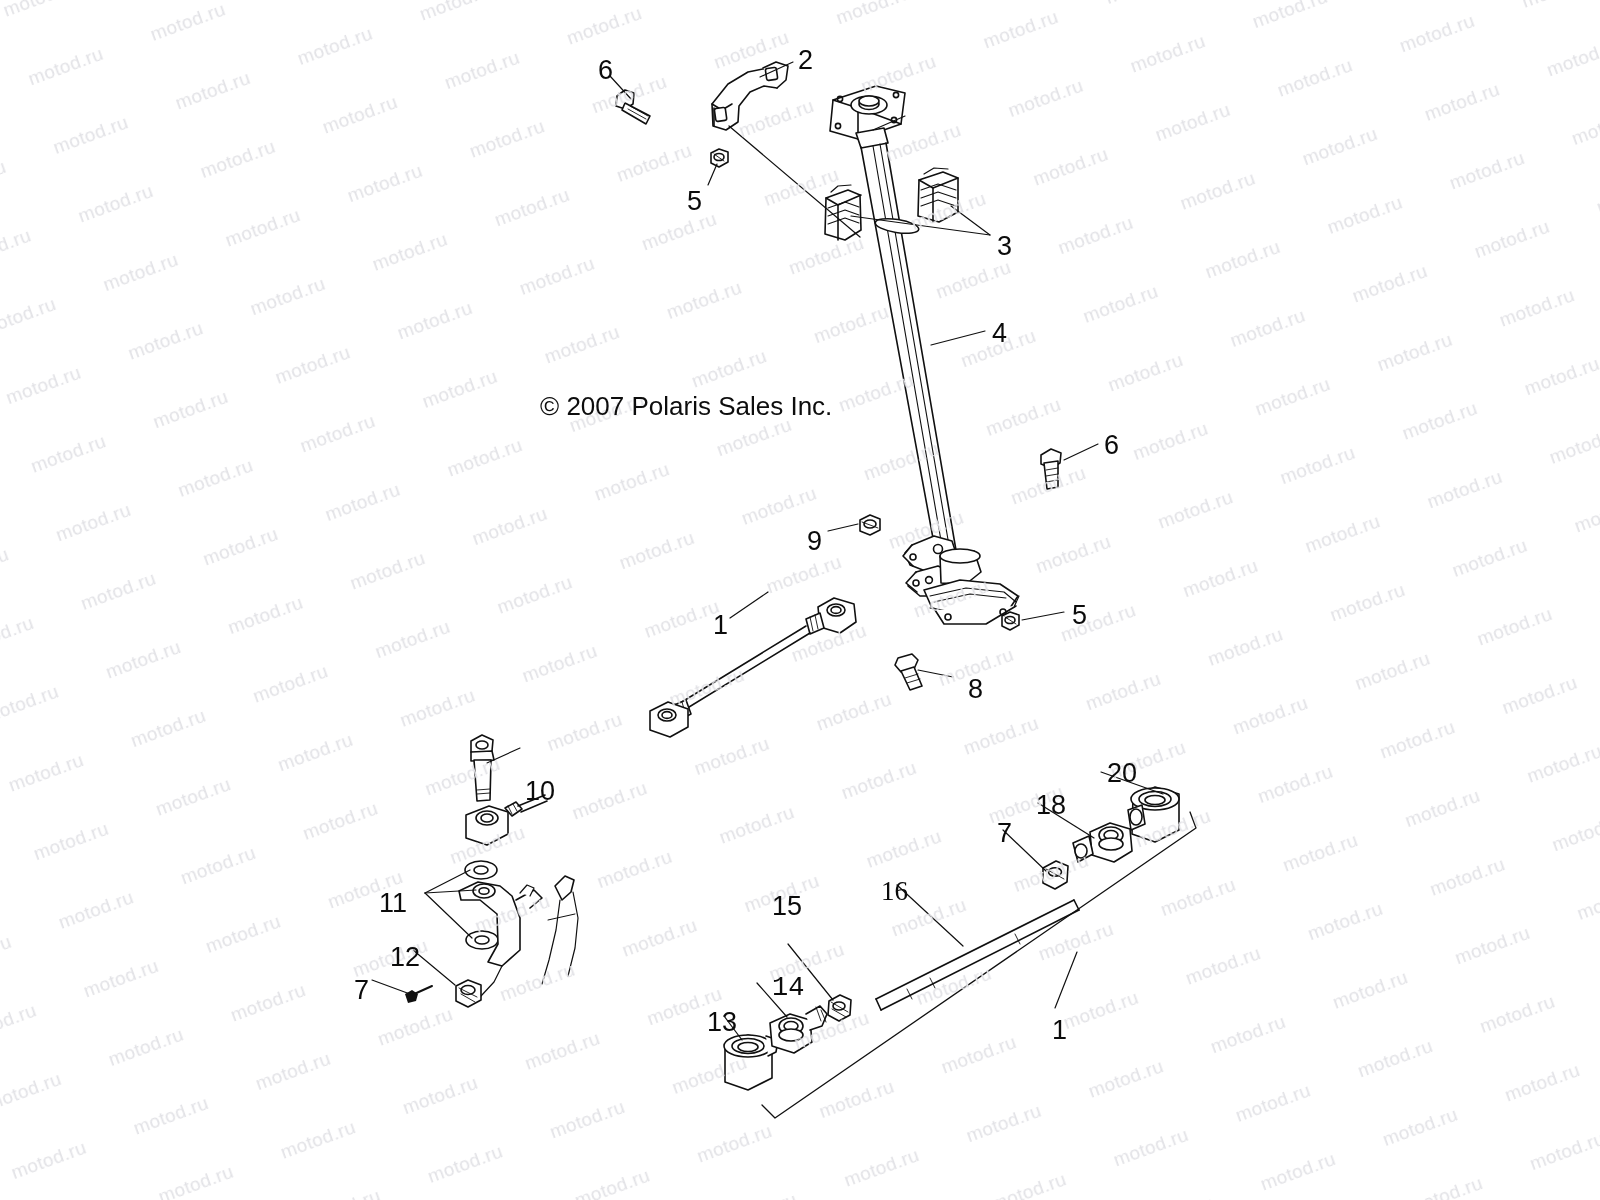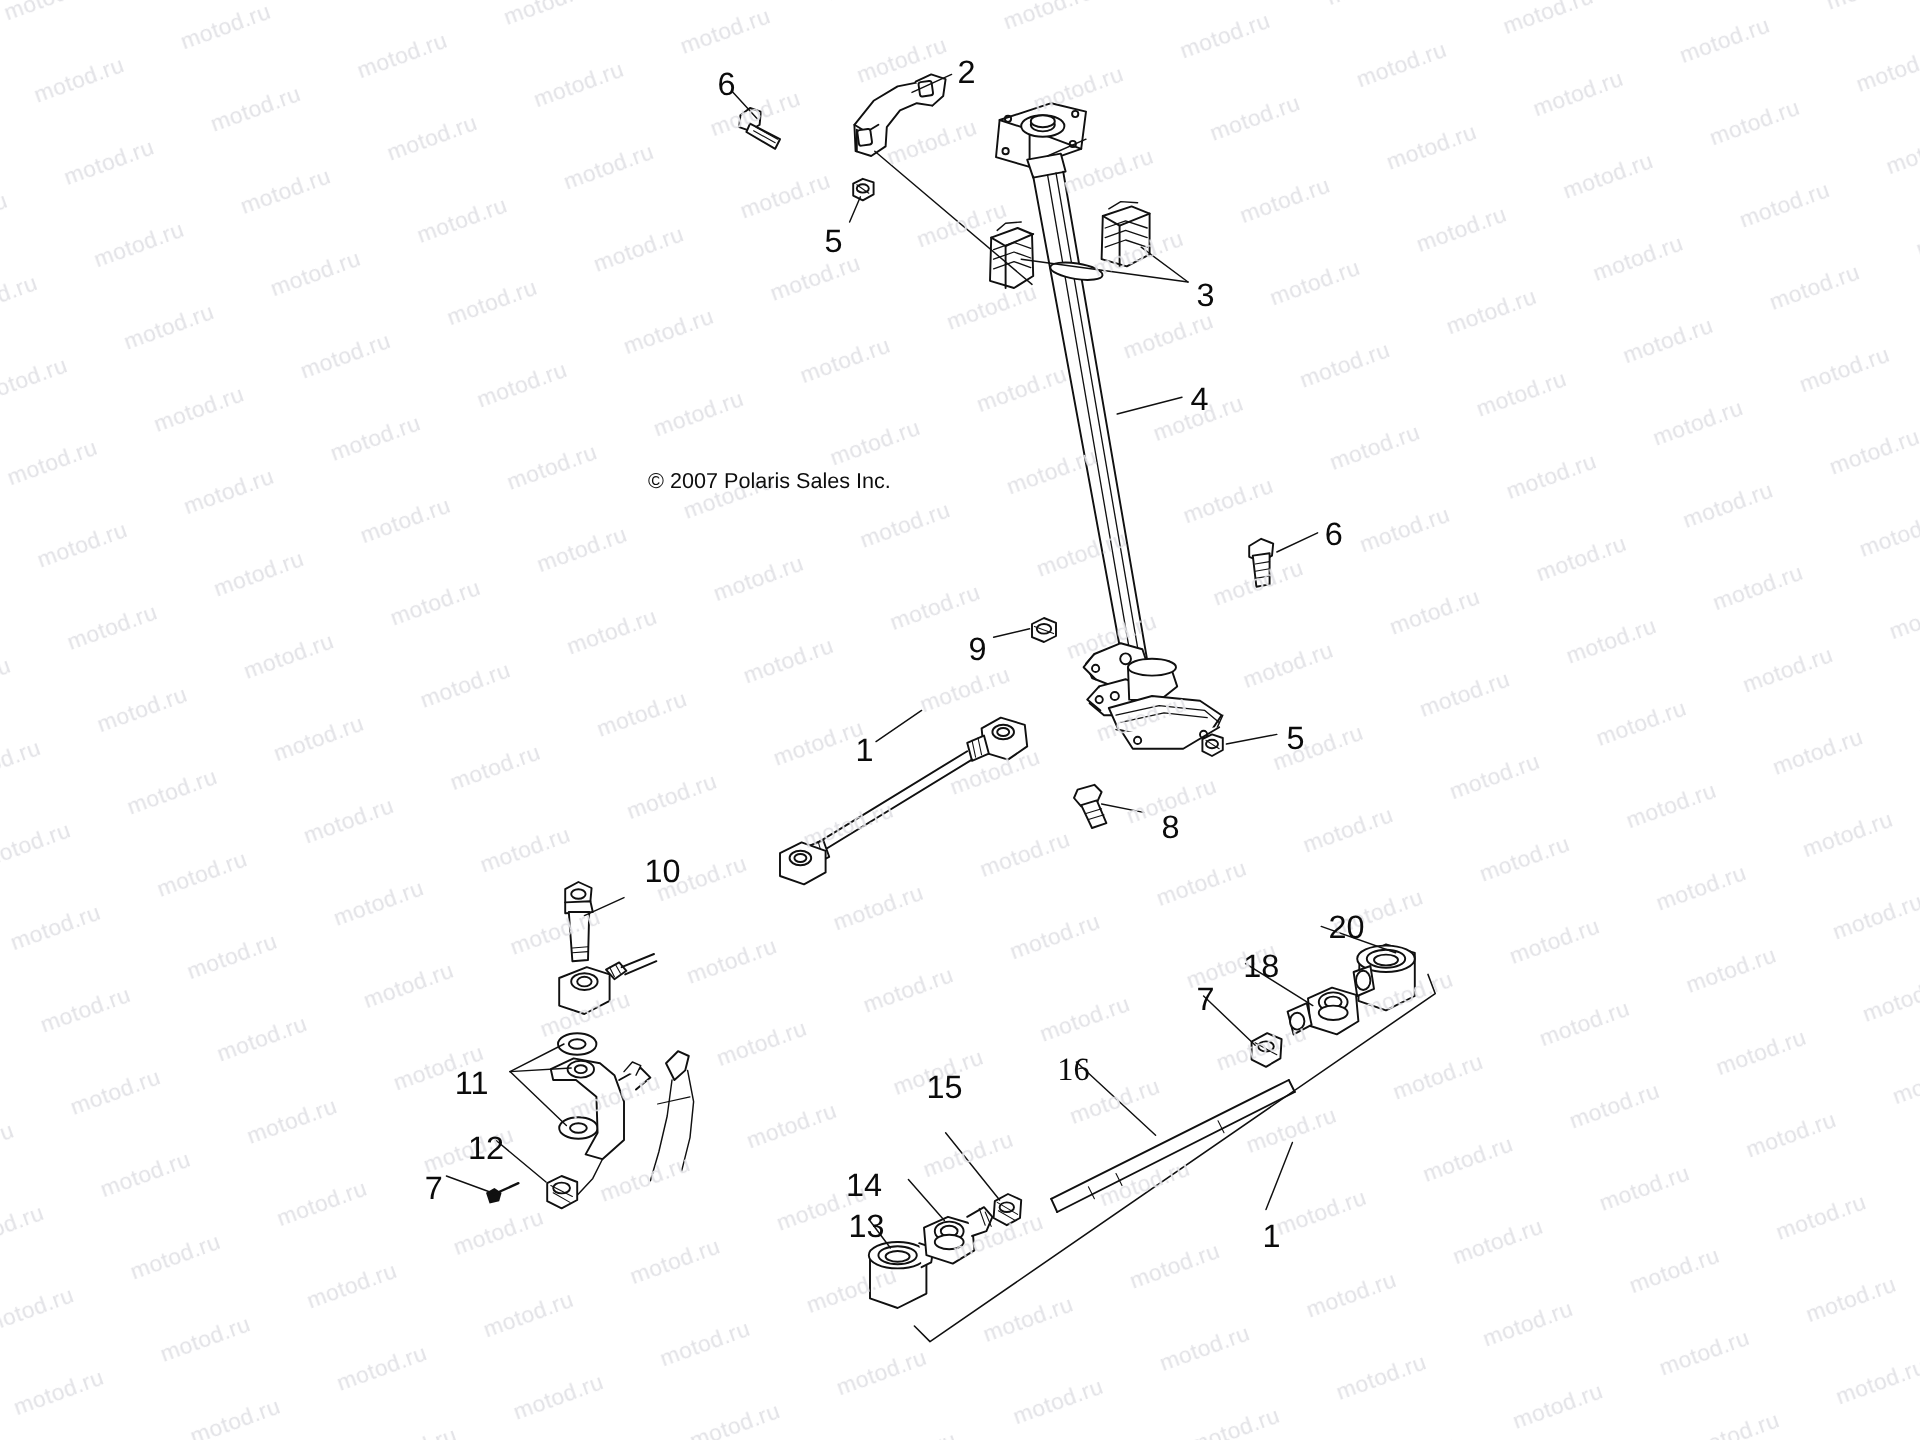--- a/index.html
+++ b/index.html
@@ -45,21 +45,21 @@
     color: #0b0b0b;
     line-height: 1;
     white-space: nowrap;
     letter-spacing: 0px;
   }
   #copyright-text {
     position: absolute;
     left: 540px;
     top: 391px;
     font-family: "Liberation Sans", sans-serif;
-    font-size: 18px;
+    font-size: 26px;
     color: #0d0d0d;
     white-space: nowrap;
     z-index: 9;
   }
   .wm-text {
     font-family: "Liberation Sans", sans-serif;
     font-size: 19px;
     fill: #e2e2e6;
     letter-spacing: 0.4px;
   }
@@ -377,27 +377,27 @@
   <div class="callout-num" style="left: 598px; top: 57px;">6</div>
       <div class="callout-num" style="left: 798px; top: 47px;">2</div>
       <div class="callout-num" style="left: 687px; top: 188px;">5</div>
       <div class="callout-num" style="left: 997px; top: 233px;">3</div>
       <div class="callout-num" style="left: 992px; top: 320px;">4</div>
       <div class="callout-num" style="left: 1104px; top: 432px;">6</div>
       <div class="callout-num" style="left: 807px; top: 528px;">9</div>
       <div class="callout-num" style="left: 1072px; top: 602px;">5</div>
       <div class="callout-num" style="left: 713px; top: 612px;">1</div>
       <div class="callout-num" style="left: 968px; top: 676px;">8</div>
-      <div class="callout-num" style="left: 525px; top: 713px; margin-left: 12px;">10</div>
+      <div class="callout-num" style="left: 525px; top: 778px;">10</div>
       <div class="callout-num" style="left: 1107px; top: 760px;">20</div>
       <div class="callout-num" style="left: 1036px; top: 792px;">18</div>
       <div class="callout-num" style="left: 997px; top: 820px;">7</div>
       <div class="callout-num" style="left: 379px; top: 890px;">11</div>
       <div class="callout-num" style="left: 881px; top: 878px; font-family: Liberation Serif, serif;">16</div>
       <div class="callout-num" style="left: 772px; top: 893px;">15</div>
       <div class="callout-num" style="left: 390px; top: 944px;">12</div>
-      <div class="callout-num" style="left: 705px; top: 975px;">14</div>
+      <div class="callout-num" style="left: 772px; top: 975px; font-family: Liberation Mono, monospace;">14</div>
       <div class="callout-num" style="left: 354px; top: 977px;">7</div>
       <div class="callout-num" style="left: 1052px; top: 1017px;">1</div>
       <div class="callout-num" style="left: 707px; top: 1009px;">13</div>
     </div>
 
 </div>
 
 </body></html>

